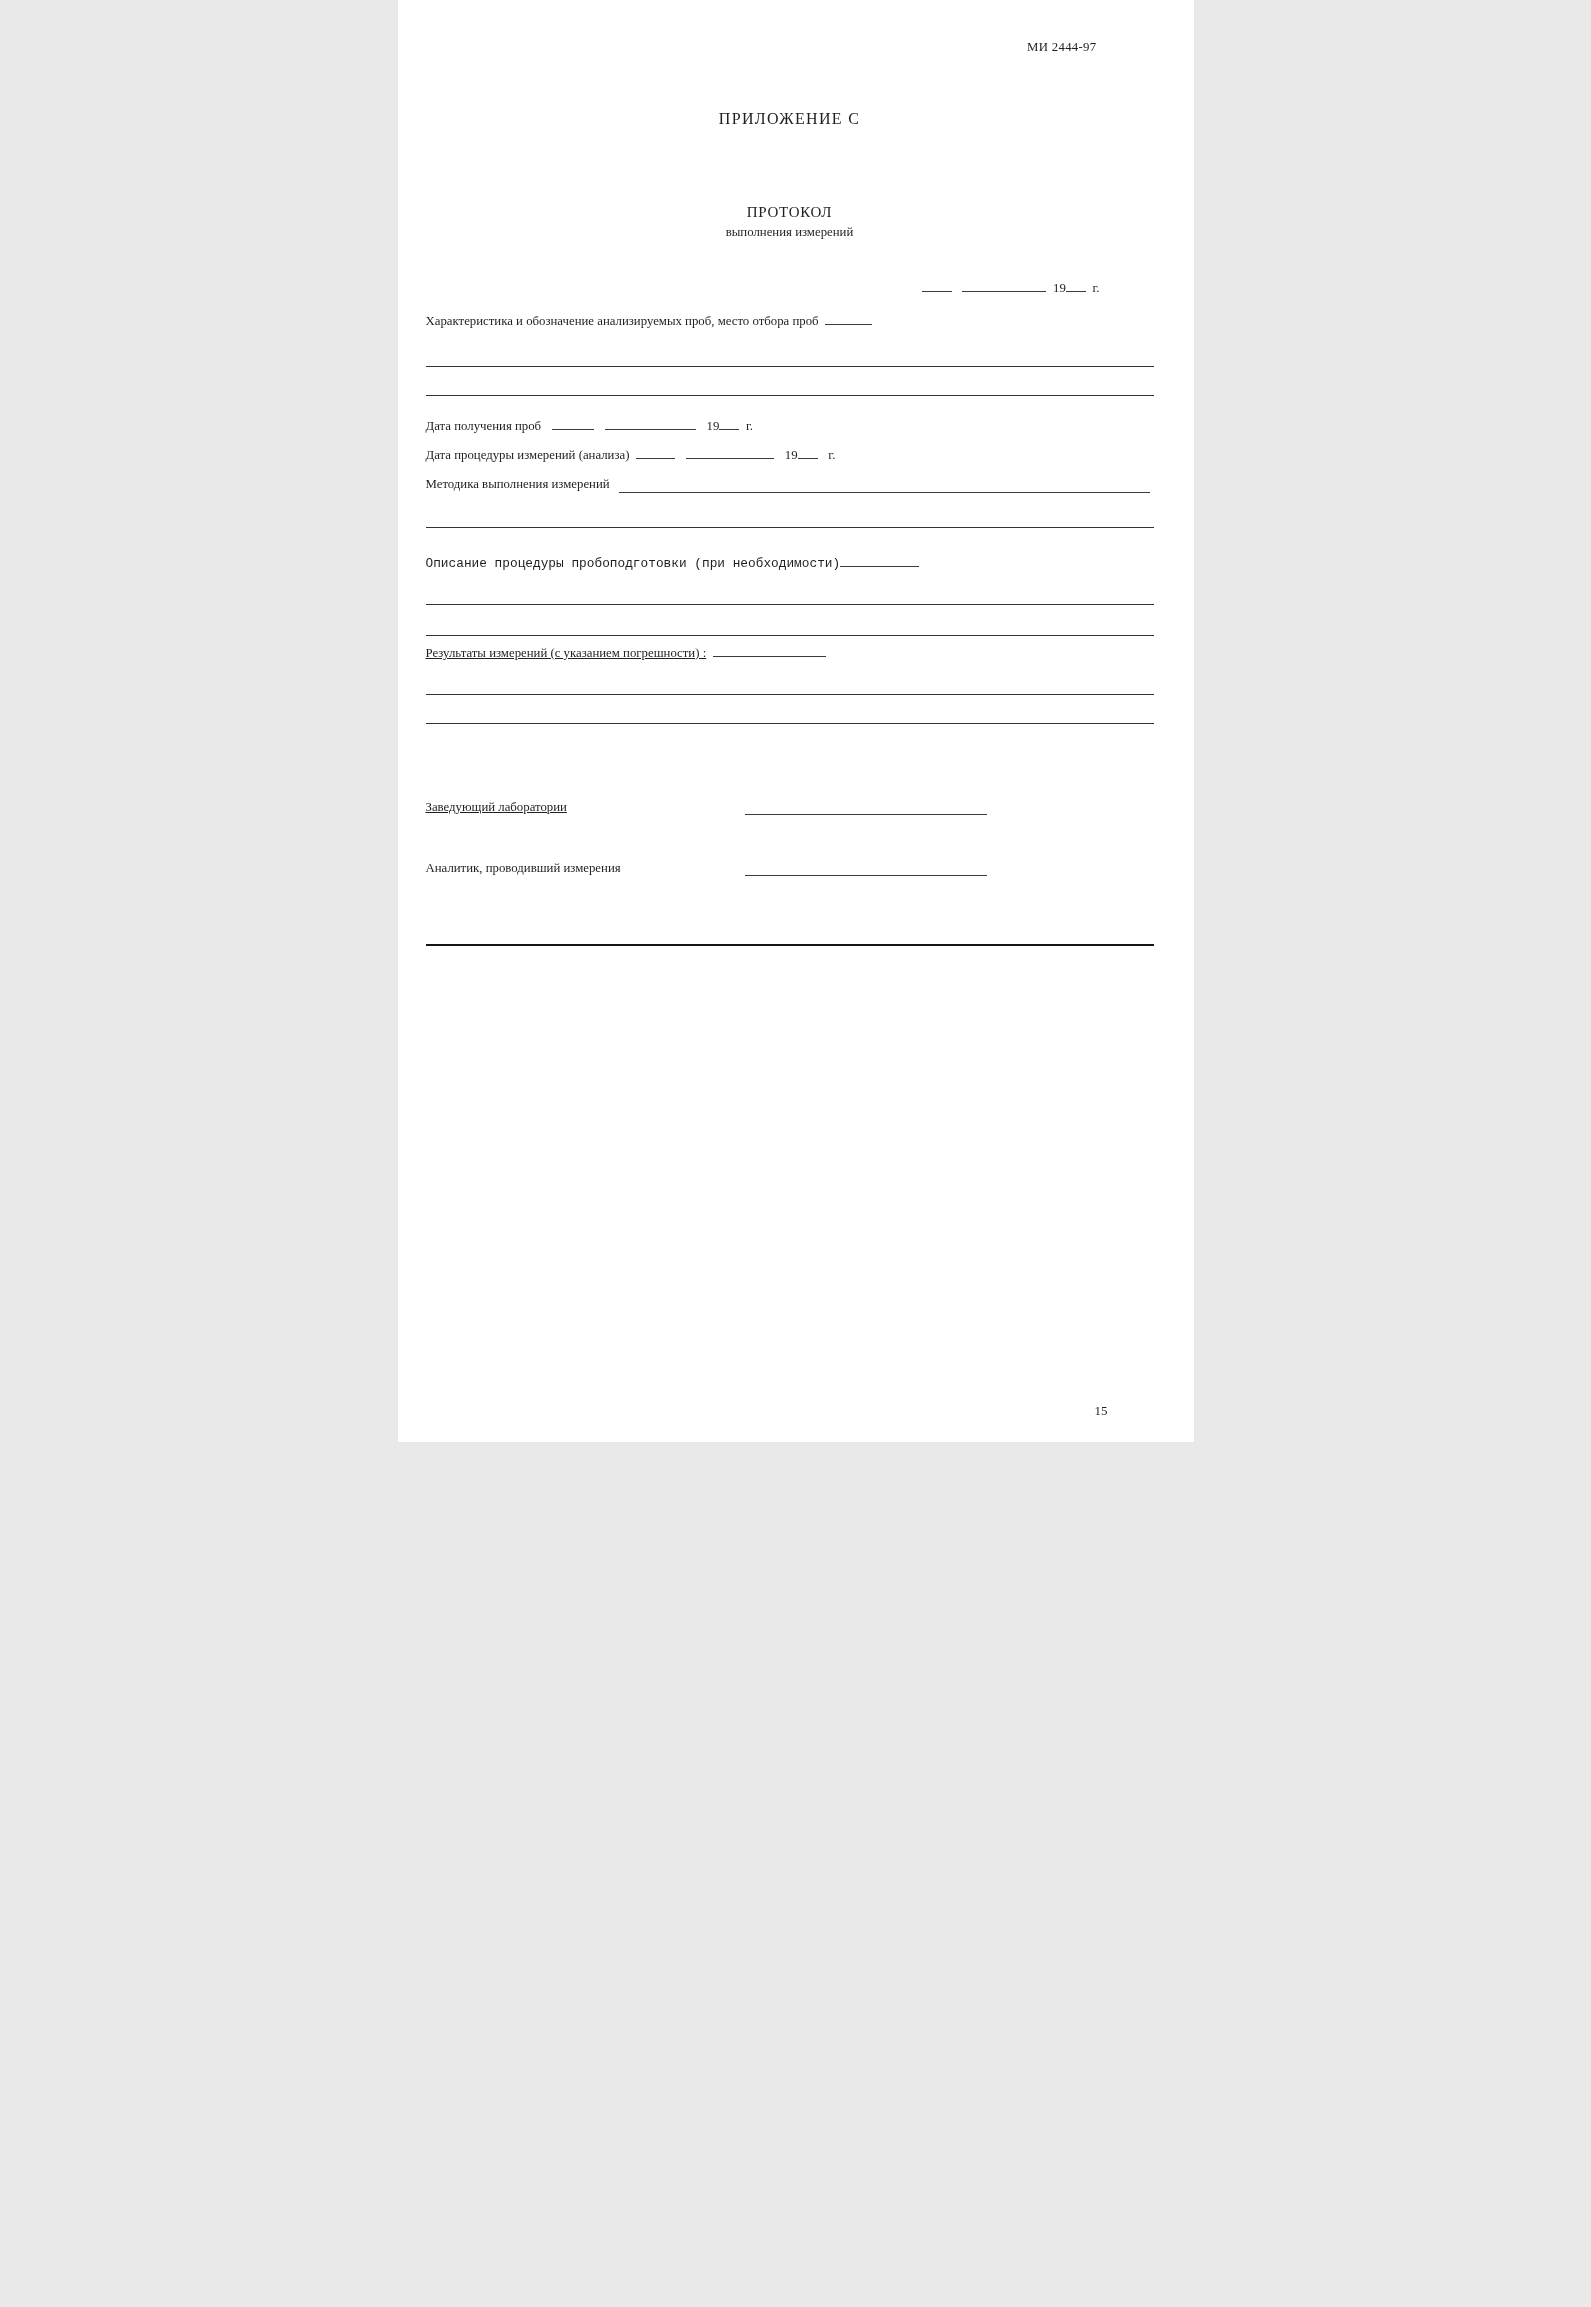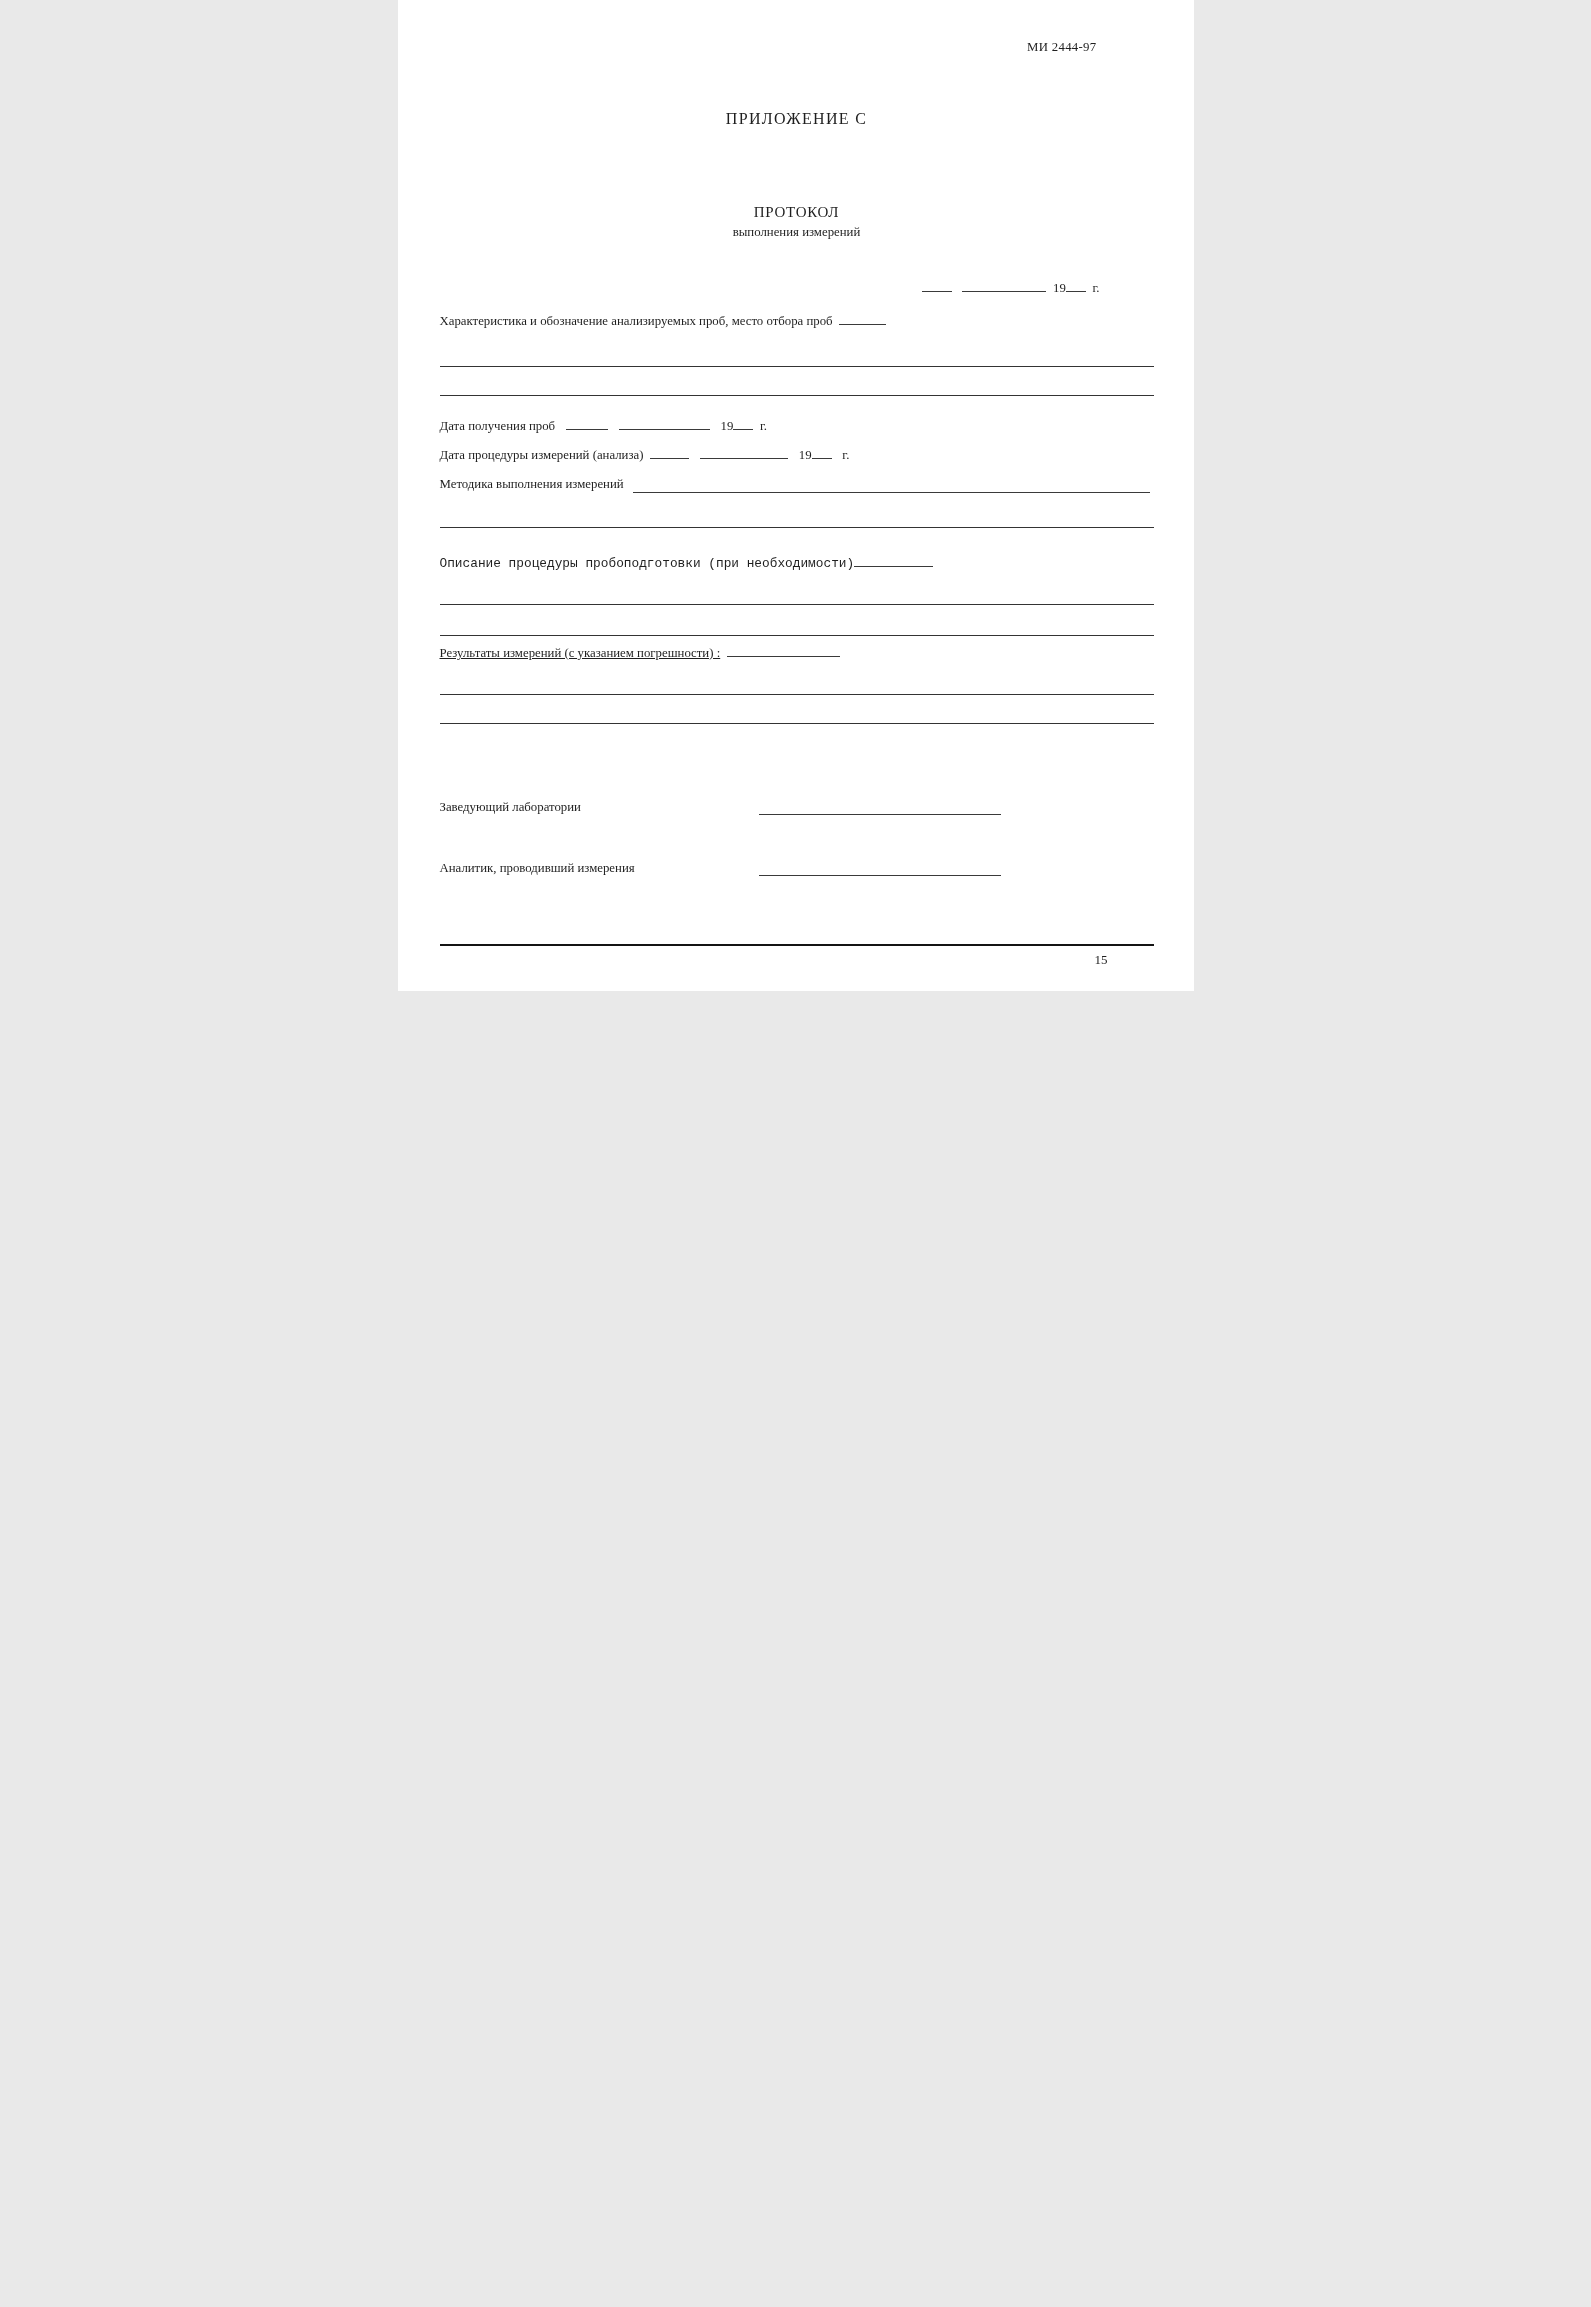--- a/index.html
+++ b/index.html
@@ -1,23 +1,23 @@
 <!DOCTYPE html>
 <html style="font-size:10.8px"><head>
 <meta charset="utf-8">
 <style>
   html, body { margin: 0; padding: 0; background: #e9e9e9; }
   .page {
     position: relative;
     width: 796px;
-    height: 991px;
+    height: 1442px;
     margin: 0 auto;
     background: #ffffff;
     box-sizing: border-box;
-    padding: 39px 40px 0 42px;
+    padding: 39px 40px 0 28px;
     font-family: "Liberation Serif", "DejaVu Serif", serif;
     color: #1f1f1f;
     font-size: 12.8px;
     line-height: 17.5px;
   }
   .doc-ref { text-align: right; padding-right: 57px; letter-spacing: 0.3px; }
   .appendix {
     margin-top: 53px;
     text-align: center;
     font-weight: normal;
@@ -69,21 +69,21 @@
     margin-right: 4px;
   }
   .hr-3 { margin-top: 34px; }
   .prep-row { margin-top: 27px; font-family: Liberation Mono, monospace; }
   .hr-4 { margin-top: 31px; }
   .hr-5 { margin-top: 30px; }
   .results-row { margin-top: 9.4px; text-decoration: underline; }
   .hr-6 { margin-top: 32px; }
   .hr-7 { margin-top: 28px; }
   .sig-row { position: relative; height: 17.5px; }
-  .sig-row-1 { margin-top: 75px; }
+  .sig-row-1 { margin-top: 75px; text-decoration: underline; }
   .sig-row-2 { margin-top: 43px; }
   .sig-line {
     position: absolute;
     left: 319px;
     top: 15px;
     width: 242px;
     border-top: 0.7px solid #3a3a3a;
   }
   .thick-rule {
     margin-top: 67px;

